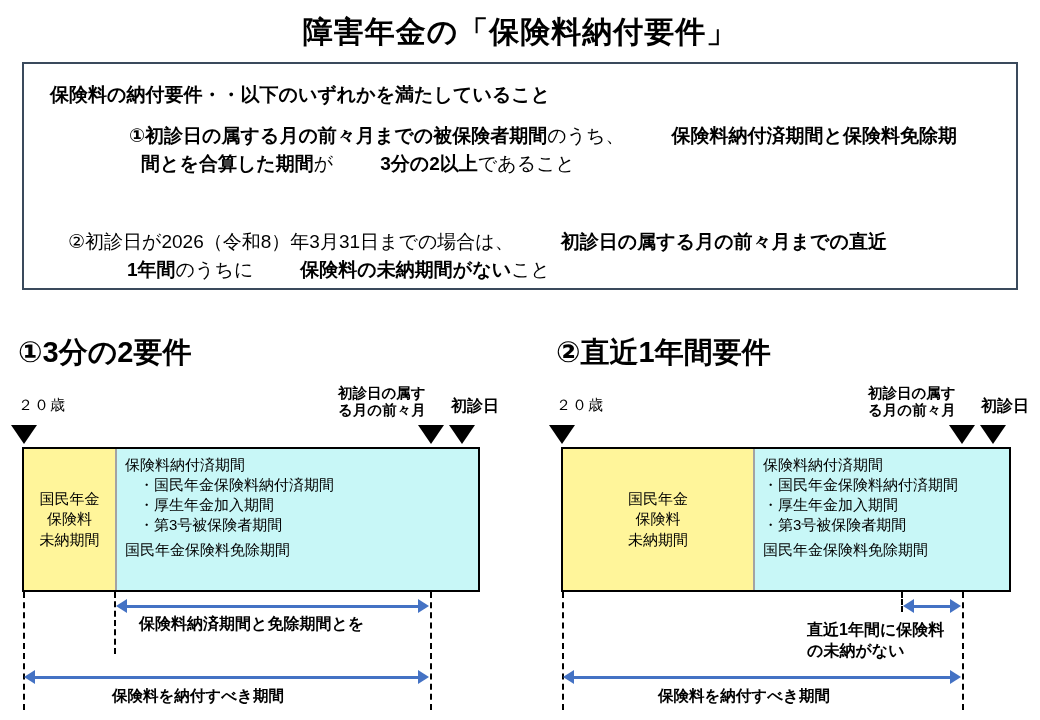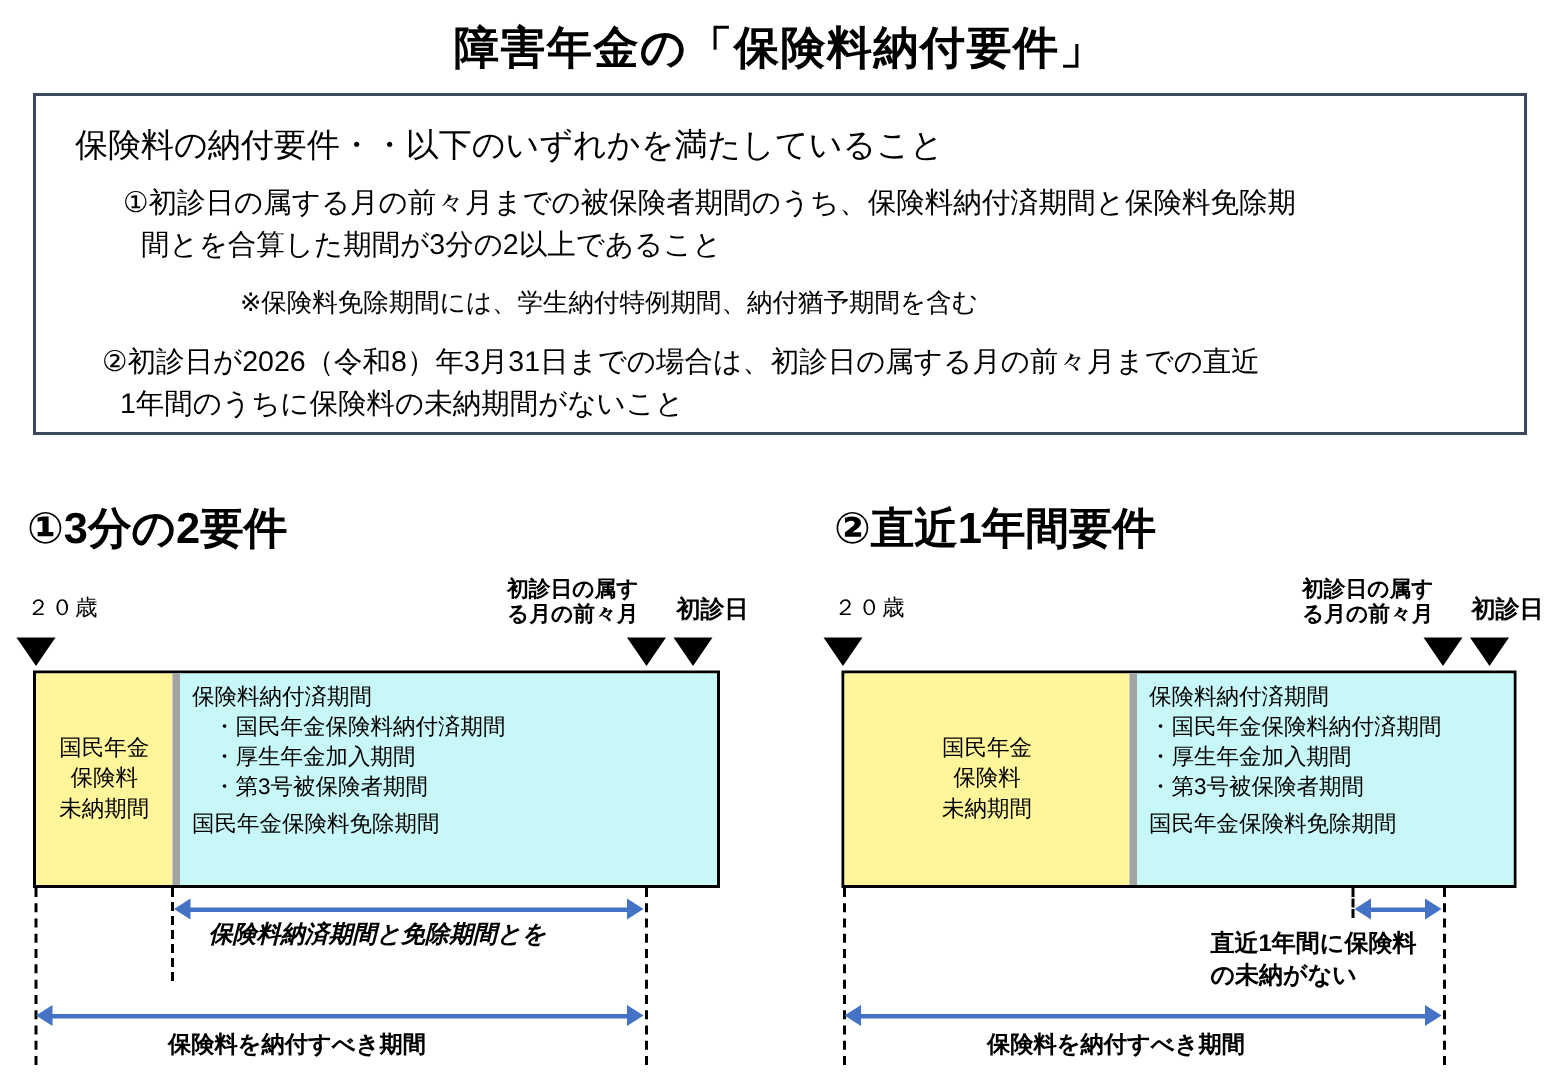--- a/index.html
+++ b/index.html
@@ -23,35 +23,35 @@
 
   
   .req-box{
     position:absolute;left:22px;top:62px;width:996px;height:228px;
     border:2px solid #3a4a5c;
     box-sizing:border-box;
     background:#fff;
   }
   .req-head{
     position:absolute;left:26px;top:18px;
-    font-size:22px;font-weight:normal;
+    font-size:19px;font-weight:bold;
   }
   .req-item1{
     position:absolute;left:58px;top:58px;width:930px;
     font-size:19px;line-height:1.45;
   }
   .req-note{
     position:absolute;left:136px;top:126px;
     font-size:17px;
   }
   .req-item2{
     position:absolute;left:44px;top:164px;width:930px;
     font-size:19px;line-height:1.45;
   }
-  .b{font-weight:normal;}
+  .b{font-weight:bold;margin-left:47px;}
   .ind{display:inline-block;}
 
   
   .sec-head{
     position:absolute;font-size:29px;font-weight:bold;
   }
   #sec1-head{left:18px;top:333px;}
   #sec2-head{left:556px;top:333px;}
 
   
@@ -81,21 +81,21 @@
   .cell-yellow{
     background:#FFF59A;
     box-sizing:border-box;
     display:flex;align-items:center;justify-content:center;
     text-align:center;
     font-size:15px;line-height:1.35;
   }
   .cell-cyan{
     background:#C8F7F7;
     box-sizing:border-box;
-    border-left:5px solid #a3a3a3;
+    border-left:2px solid #a3a3a3;
     font-size:15px;line-height:1.33;
     padding:6px 0 0 8px;
   }
   .cell-cyan .sub{padding-left:14px;}
   .cell-cyan .gap{height:5px;}
 
   .vdash{
     position:absolute;
     border-left:2px dashed #000;
     width:0;
@@ -128,21 +128,20 @@
 
   <div class="req-box">
 
     <div class="req-head">保険料の納付要件・・以下のいずれかを満たしていること</div>
 
     <div class="req-item1">
       <span class="b">①初診日の属する月の前々月までの被保険者期間</span><span>のうち、</span><span class="b">保険料納付済期間と保険料免除期</span><br>
       <span class="ind" style="width:12px"></span><span class="b">間とを合算した期間</span><span>が</span><span class="b">3分の2以上</span><span>であること</span>
     </div>
 
-    <div class="req-note">※保険料免除期間には、学生納付特例期間、納付猶予期間を含む</div>
 
     <div class="req-item2">
       <span>②初診日が2026（令和8）年3月31日までの場合は、</span><span class="b">初診日の属する月の前々月までの直近</span><br>
       <span class="ind" style="width:12px"></span><span class="b">1年間</span><span>のうちに</span><span class="b">保険料の未納期間がない</span><span>こと</span>
     </div>
   </div>
 
   <div class="sec-head" id="sec1-head">①3分の2要件</div>
   <div class="sec-head" id="sec2-head">②直近1年間要件</div>
 
@@ -180,21 +179,21 @@
     </div>
 
     <div class="vdash" style="left:23px;top:592px;height:118px;"></div>
     <div class="vdash" style="left:114px;top:592px;height:62px;"></div>
     <div class="vdash" style="left:430px;top:592px;height:118px;"></div>
 
     <div class="arrow-line" style="left:126px;top:605px;width:293px;"></div>
     <div class="arrow-head left" style="left:116px;top:599px;"></div>
     <div class="arrow-head right" style="left:418px;top:599px;"></div>
 
-    <div class="arrow-caption boldcap" style="left:139px;top:614px;font-style:italic;">
+    <div class="arrow-caption boldcap" style="left:139px;top:614px;">
       <span>保険料納済期間と免除期間とを</span><br>
     </div>
 
     <div class="arrow-line" style="left:34px;top:676px;width:385px;"></div>
     <div class="arrow-head left" style="left:24px;top:670px;"></div>
     <div class="arrow-head right" style="left:418px;top:670px;"></div>
 
     <div class="arrow-caption" style="left:112px;top:686px;">保険料を納付すべき期間</div>
   </div>
 

